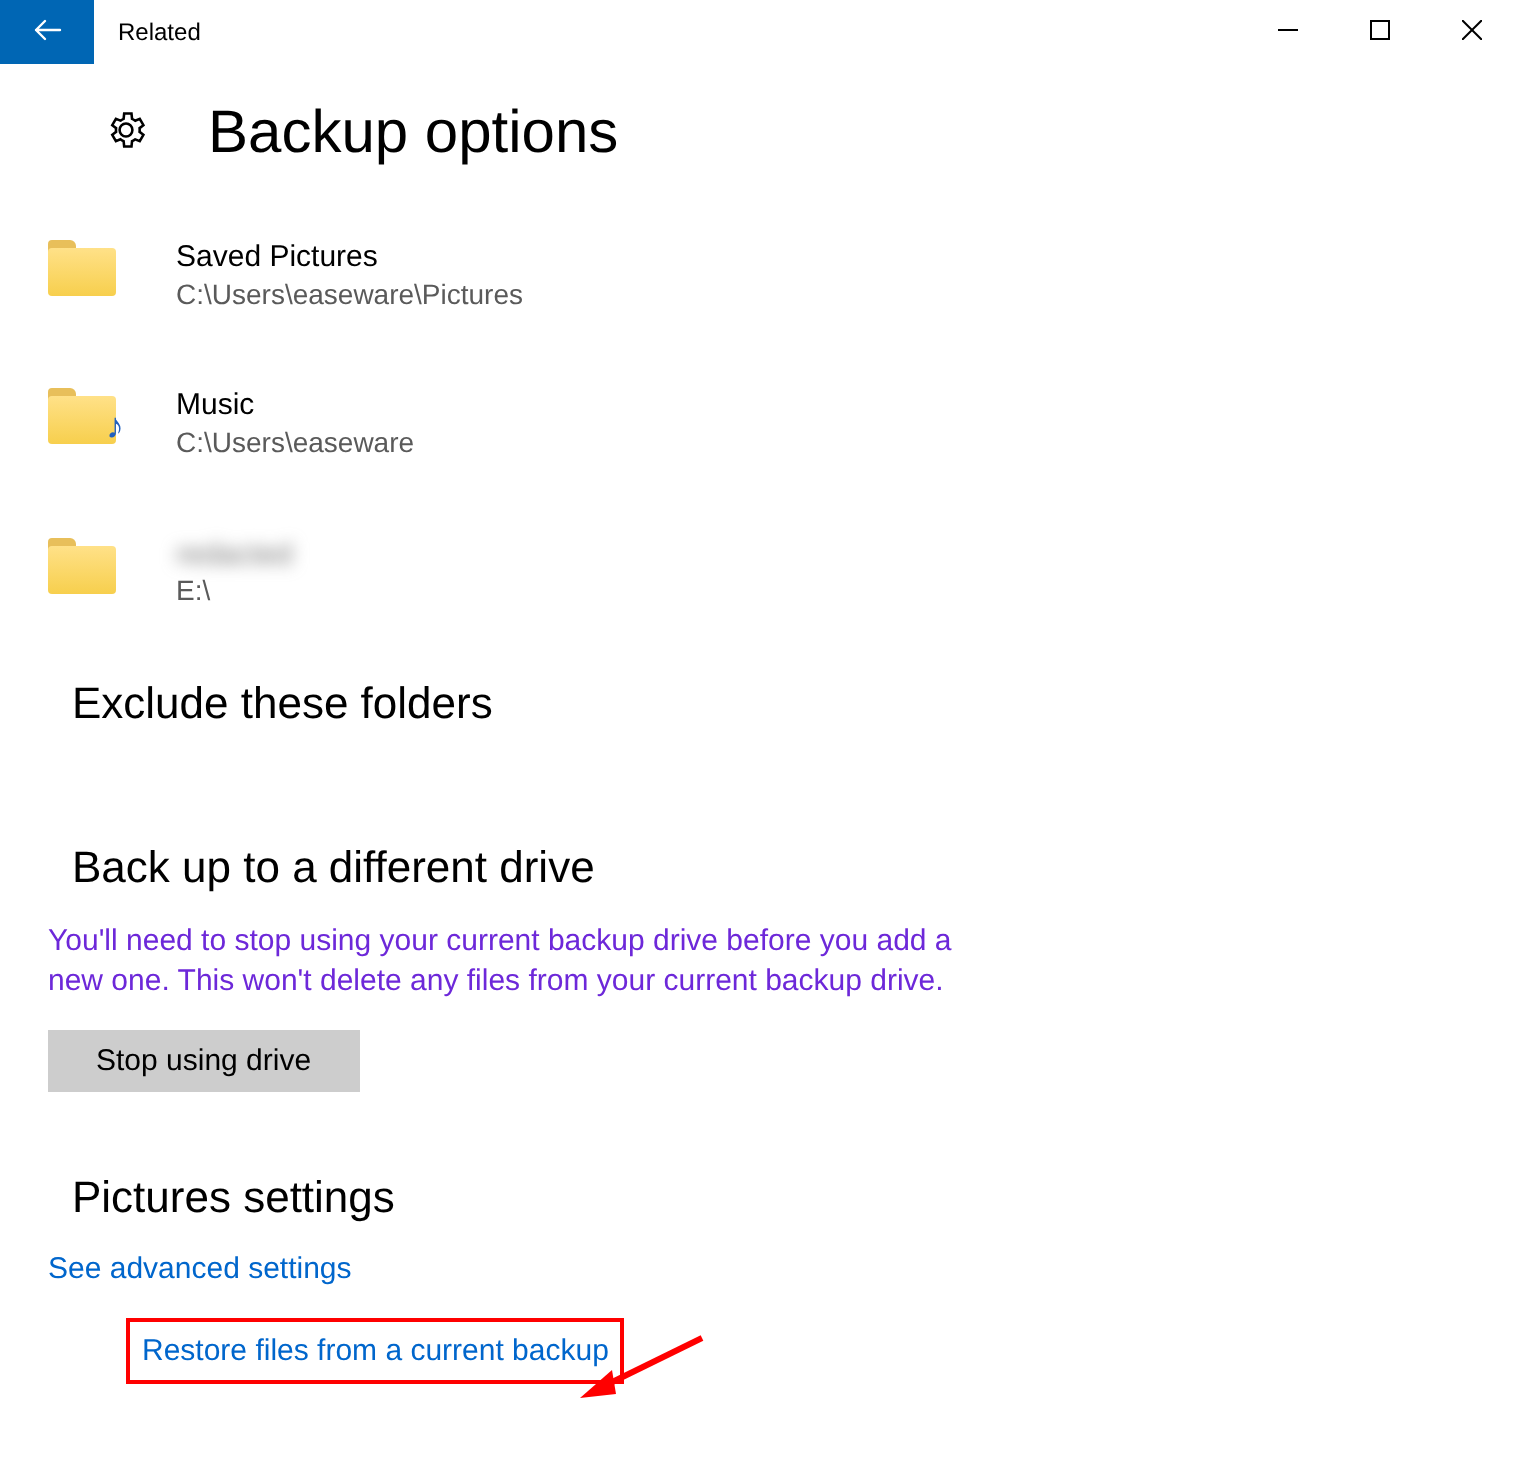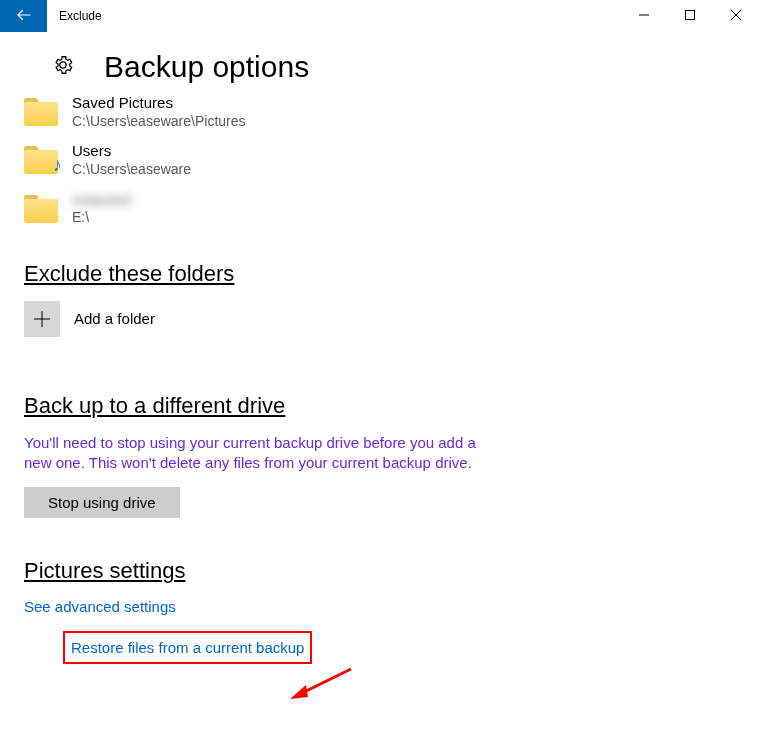--- a/index.html
+++ b/index.html
@@ -62,23 +62,23 @@
     font-weight: 300;
     font-size: 30px;
     letter-spacing: 0;
   }
   .content {
     padding: 4px 24px 24px 24px;
   }
   .folder-list { }
   .folder-item {
     display: flex;
-    align-items: center;
-    gap: 14px;
+    gap: 30px;
     padding: 6px 0;
+    margin-top: 26px;
   }
   .folder-glyph {
     width: 34px;
     height: 28px;
     position: relative;
   }
   .folder-glyph .tab {
     position: absolute;
     left: 0; top: 0;
     width: 14px; height: 6px;
@@ -106,22 +106,21 @@
   }
   .folder-path {
     font-size: 14px;
     color: #5a5a5a;
   }
   .folder-name.blur, .folder-path.blur { filter: blur(4px); color:#777; }
 
   h2.section {
     font-weight: 400;
     font-size: 22px;
-    margin: 28px 0 14px 0;
-    text-decoration: underline;
+    margin: 28px 0 14px 12px;
   }
 
   .add-folder-row {
     display: flex;
     align-items: center;
     gap: 14px;
   }
   .plus-tile {
     width: 36px;
     height: 36px;
@@ -176,21 +175,21 @@
 <body>
 
 <div class="titlebar">
   <div class="back-btn">
     <span>
       <svg viewBox="0 0 24 24">
           <path d="M20 12H4M10 6l-6 6 6 6" stroke="#fff" stroke-width="1.6" fill="none" stroke-linecap="round" stroke-linejoin="round"></path>
         </svg>
     </span>
   </div>
-  <div class="title-text">Exclude</div>
+  <div class="title-text">Related</div>
   <div class="win-controls">
     <div class="win-btn">
       <span><svg viewBox="0 0 10 10">
             <line x1="0" y1="5" x2="10" y2="5"></line>
           </svg></span>
     </div>
     <div class="win-btn">
       <span><svg viewBox="0 0 10 10">
             <rect x="0.5" y="0.5" width="9" height="9"></rect>
           </svg></span>
@@ -227,47 +226,38 @@
         <div class="folder-path">C:\Users\easeware\Pictures</div>
       </div>
     </div>
     <div class="folder-item">
       <div class="folder-glyph music">
           <div class="tab"></div>
           <div class="body"></div>
           <div class="note">♪</div>
         </div>
       <div class="folder-text">
-        <div class="folder-name">Users</div>
+        <div class="folder-name">Music</div>
         <div class="folder-path">C:\Users\easeware</div>
       </div>
     </div>
     <div class="folder-item">
       <div class="folder-glyph">
           <div class="tab"></div>
           <div class="body"></div>
         </div>
       <div class="folder-text">
         <div class="folder-name blur">redacted</div>
         <div class="folder-path">E:\</div>
       </div>
     </div>
   </div>
 
   
   <h2 class="section">Exclude these folders</h2>
-  <div class="add-folder-row">
-    <div class="plus-tile">
-      <svg viewBox="0 0 16 16">
-          <line x1="8" y1="0" x2="8" y2="16"></line>
-          <line x1="0" y1="8" x2="16" y2="8"></line>
-        </svg>
-    </div>
-    <div class="add-folder-label">Add a folder</div>
-  </div>
 
   
   <h2 class="section" style="margin-top:56px">Back up to a different drive</h2>
   <div class="body-text">You'll need to stop using your current backup drive before you add a new one. This won't delete any files from your current backup drive.</div>
   <button class="gray-btn">Stop using drive</button>
 
   
   <h2 class="section" style="margin-top:40px">Pictures settings</h2>
   <a class="link">See advanced settings</a>
   <div class="restore-highlight">

